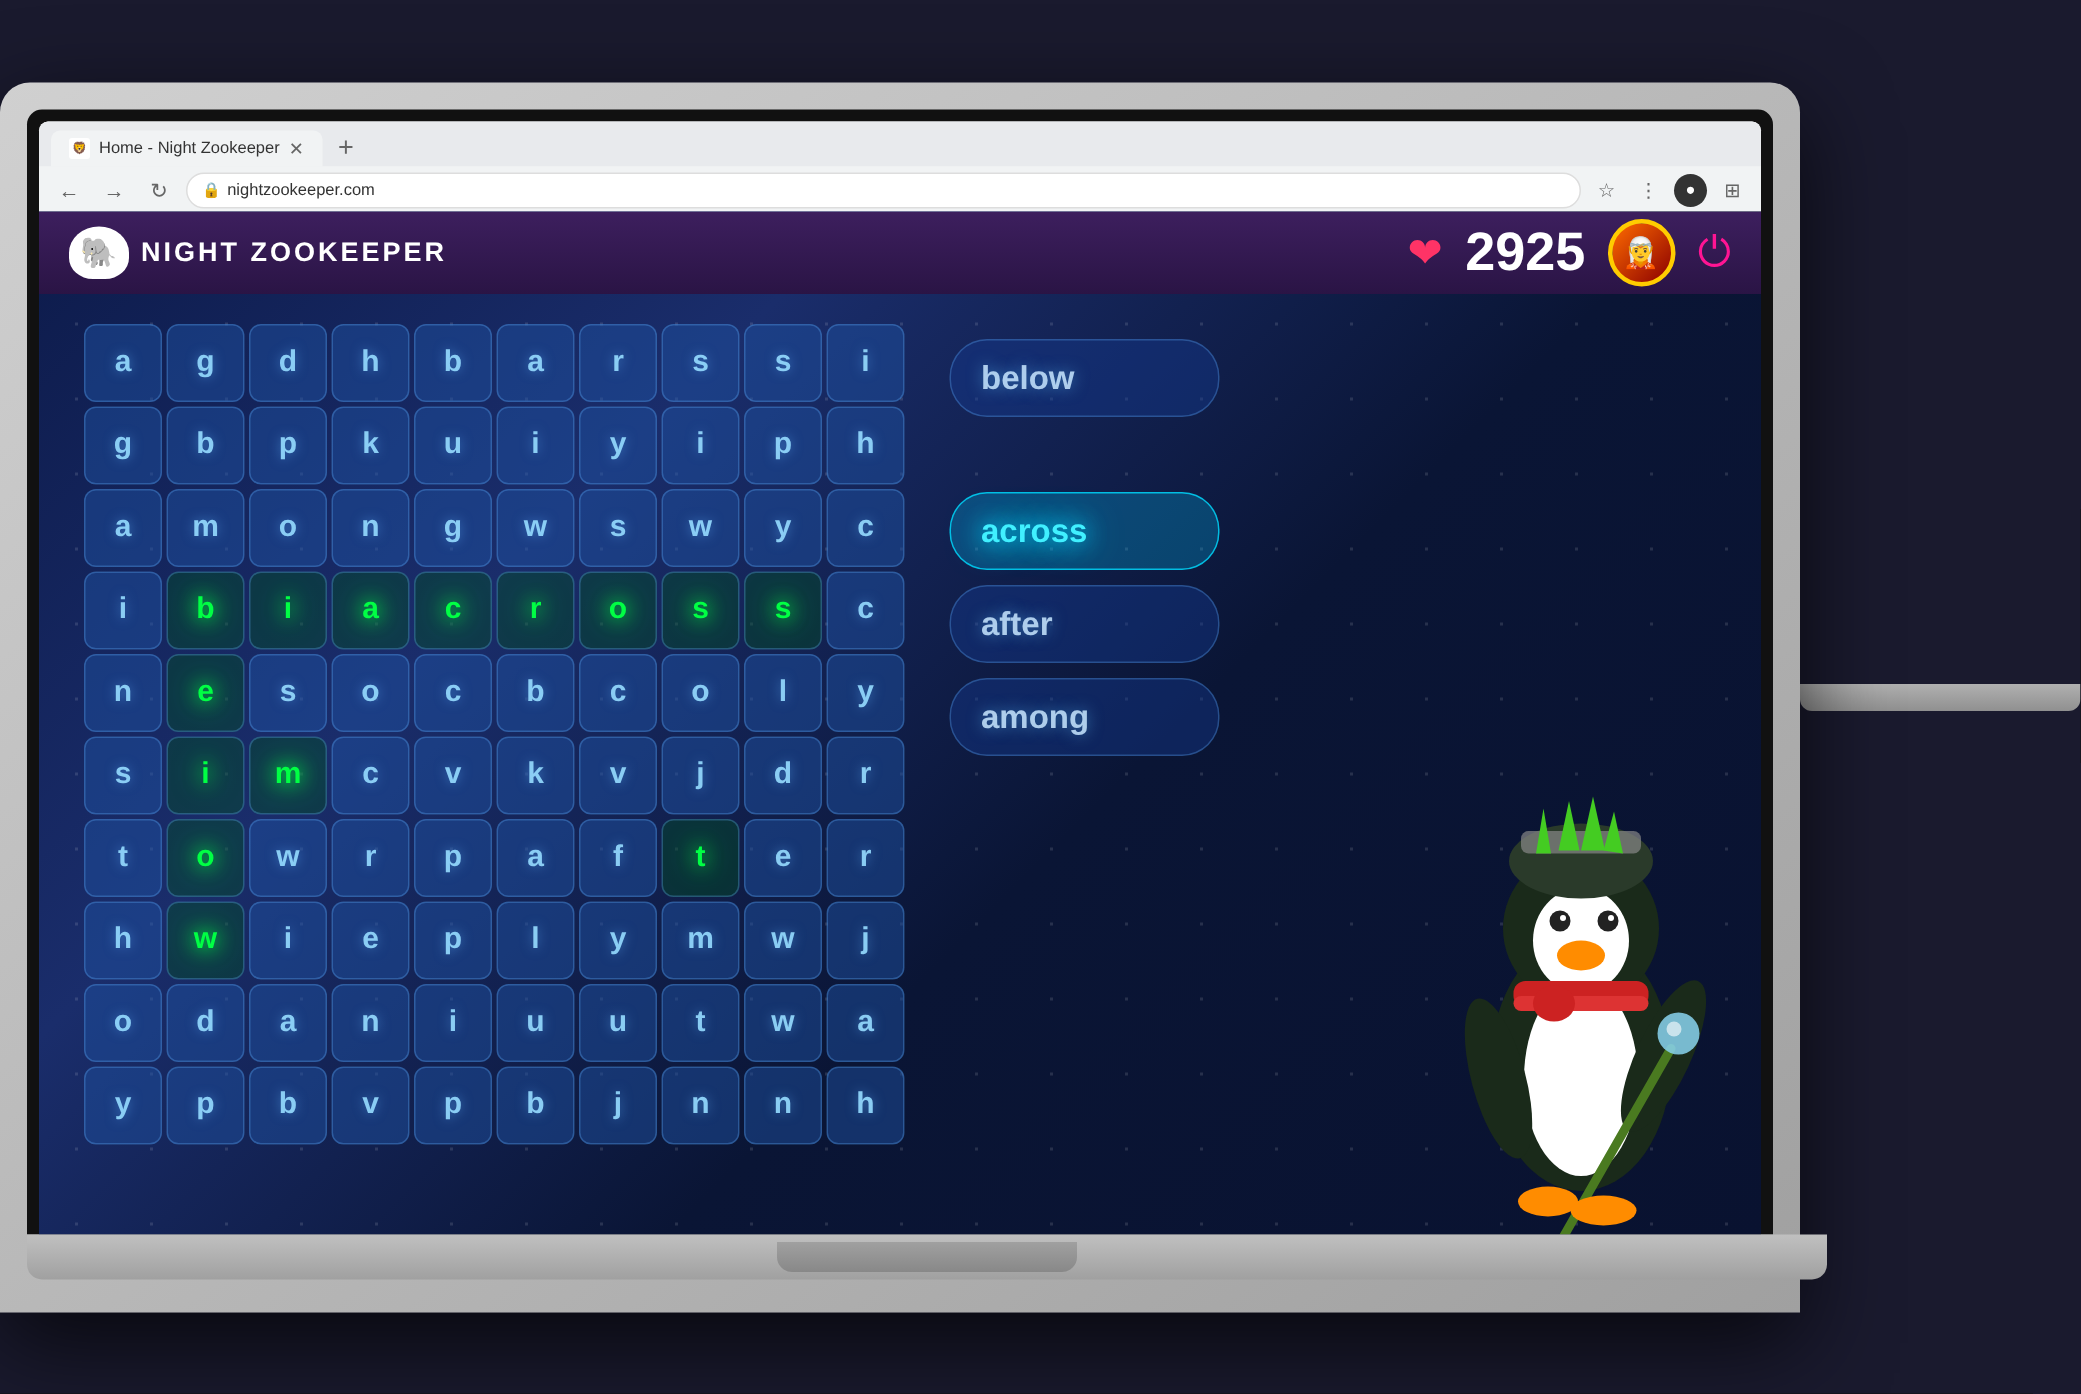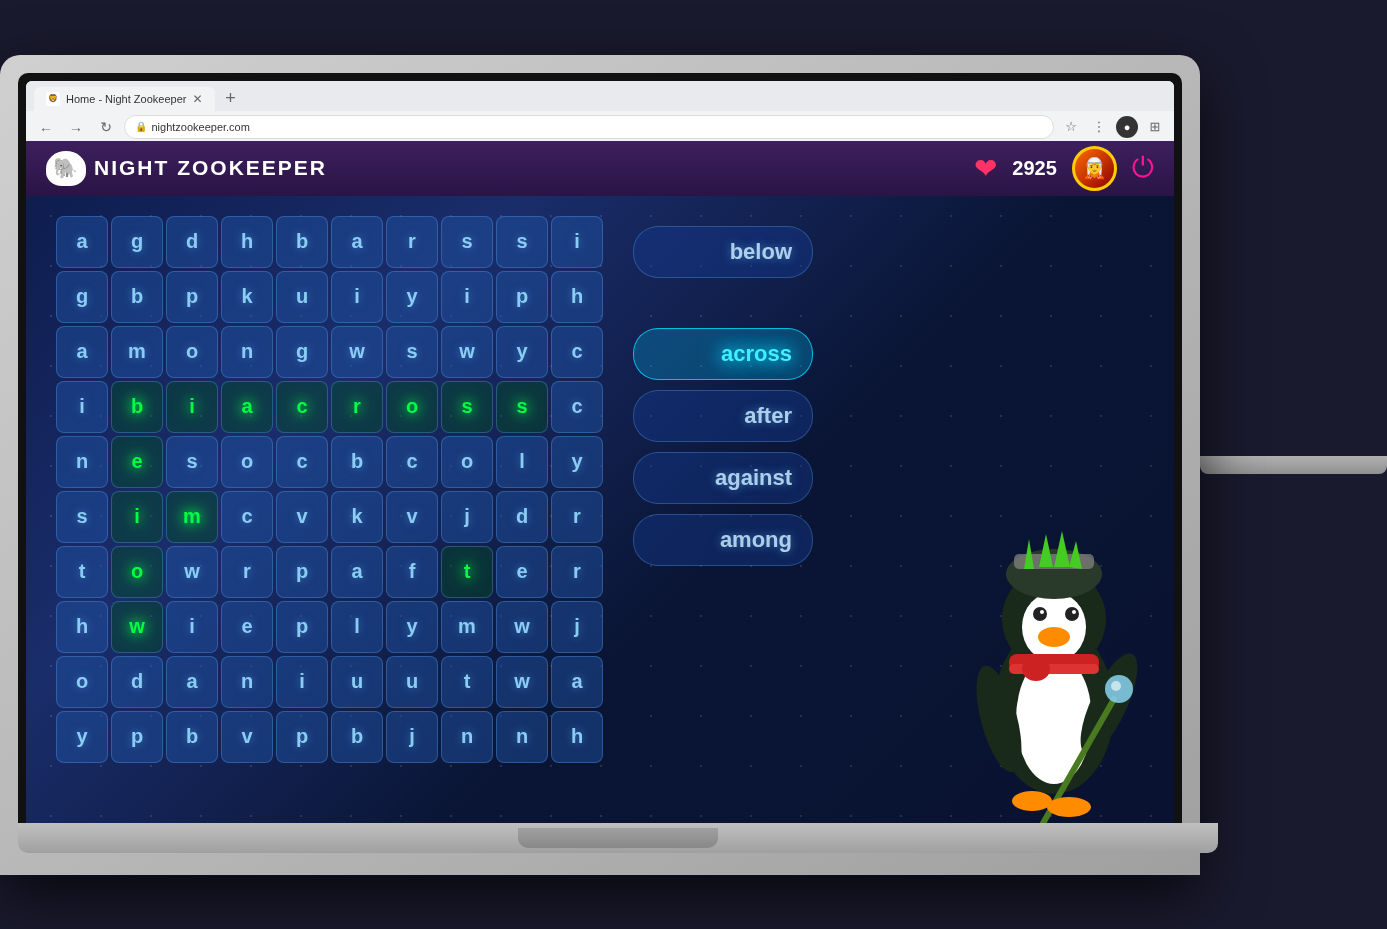--- a/index.html
+++ b/index.html
@@ -185,41 +185,41 @@
       border-radius: 50% 50% 40% 40%;
       position: relative;
       display: flex;
       align-items: center;
       justify-content: center;
       font-size: 20px;
     }
 
     .logo-text {
       color: white;
-      font-size: 21px;
+      font-size: 18px;
       font-weight: bold;
       letter-spacing: 2px;
       text-transform: uppercase;
     }
 
     .game-nav-right {
       margin-left: auto;
       display: flex;
       align-items: center;
       gap: 15px;
     }
 
     .heart-icon {
       color: #ff3366;
       font-size: 28px;
     }
 
     .score-display {
       color: white;
-      font-size: 20px;
+      font-size: 36px;
       font-weight: bold;
       font-family: 'Arial Black', sans-serif;
     }
 
     .avatar-circle {
       width: 45px;
       height: 45px;
       border-radius: 50%;
       border: 3px solid #ffcc00;
       background: linear-gradient(135deg, #ff6b00, #8b0000);
@@ -288,21 +288,21 @@
       flex-direction: column;
       gap: 10px;
       padding-top: 10px;
     }
 
     .word-item {
       background: rgba(20, 60, 150, 0.4);
       border: 1px solid rgba(100, 180, 255, 0.3);
       border-radius: 25px;
       padding: 12px 20px;
-      text-align: right;
+      text-align: left;
       font-size: 22px;
       font-weight: bold;
       color: rgba(200, 240, 255, 0.9);
       cursor: pointer;
       font-family: 'Arial', sans-serif;
       text-shadow: 0 0 10px rgba(100, 200, 255, 0.5);
     }
 
     .word-item.active {
       background: rgba(0, 200, 255, 0.25);
@@ -503,21 +503,20 @@
               <div class="grid-cell">n</div>
               <div class="grid-cell">n</div>
               <div class="grid-cell">h</div>
             </div>
         </div>
 
         <div class="word-list-panel" id="word-list">
         <div class="word-item normal">below</div>
             <div class="word-item active">across</div>
             <div class="word-item normal">after</div>
-            <div class="word-item normal">against</div>
             <div class="word-item normal">among</div>
           </div>
       </div>
 
       <div class="penguin-container">
         <svg viewBox="0 0 200 350" xmlns="http://www.w3.org/2000/svg">
 
           <ellipse cx="100" cy="220" rx="60" ry="85" fill="#1a2a1a"></ellipse>
 
           <ellipse cx="100" cy="230" rx="38" ry="65" fill="white"></ellipse>

